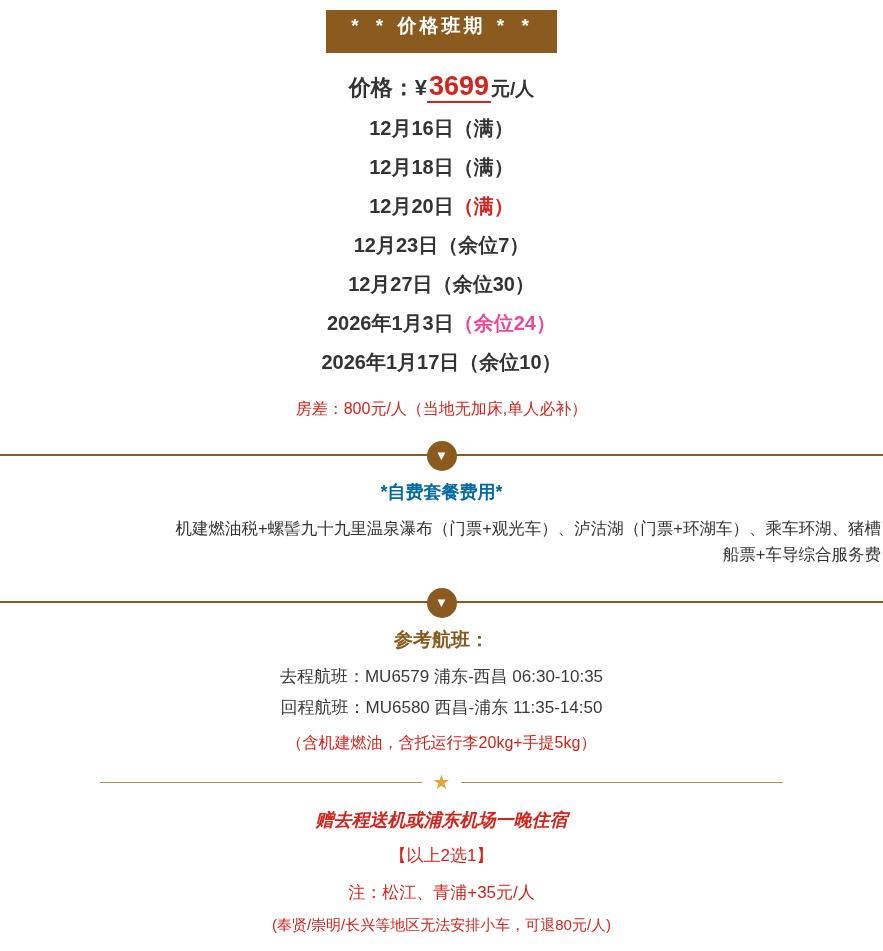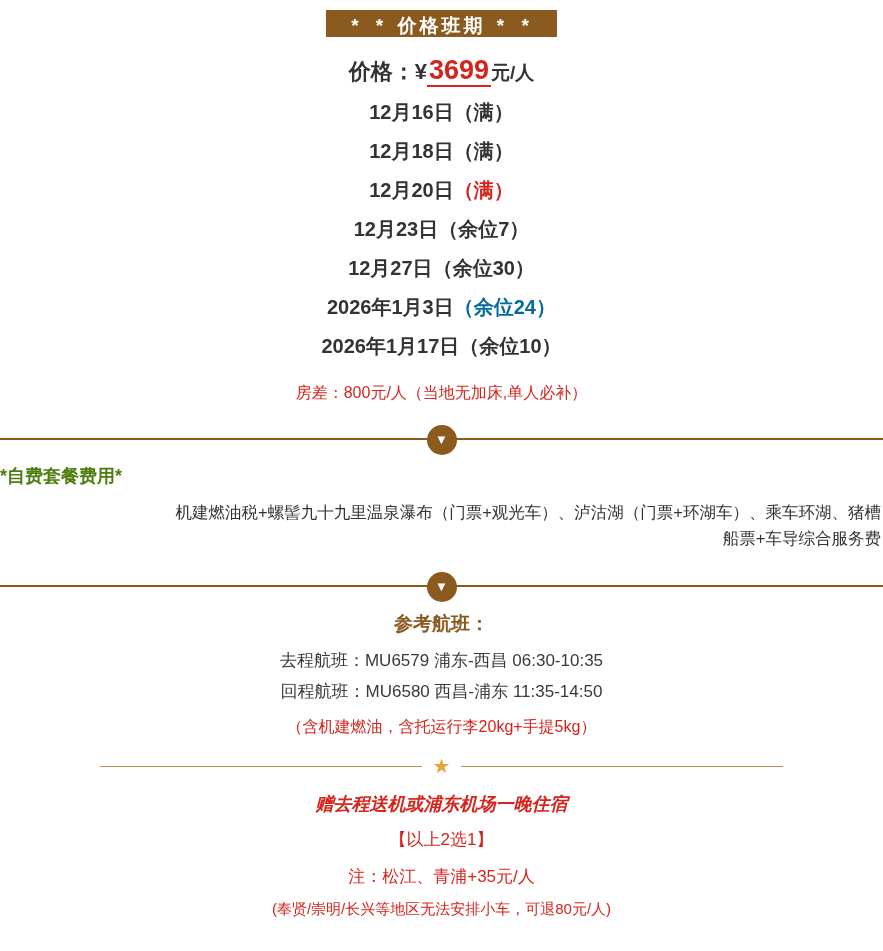--- a/index.html
+++ b/index.html
@@ -24,21 +24,21 @@
     text-align: center;
     padding-top: 10px;
   }
   .banner {
     display: inline-block;
     background: #8a5a1e;
     color: #ffffff;
     font-weight: bold;
     font-size: 19px;
     letter-spacing: 3px;
-    padding: 6px 22px 0 22px;
+    padding: 6px 22px 16px 22px;
     line-height: 1.1;
   }
   .banner .star {
     color: #ffffff;
     font-weight: bold;
     padding: 0 3px;
   }
 
   .price-line {
     text-align: center;
@@ -104,22 +104,22 @@
     border-radius: 50%;
     background: #8a5a1e;
     color: #ffffff;
     line-height: 30px;
     text-align: center;
     font-size: 13px;
   }
 
   
   .sec-title-red {
-    text-align: left;
-    color: #4d7c0f;
+    text-align: center;
+    color: #0369a1;
     font-weight: bold;
     font-size: 18px;
     margin-top: 8px;
   }
   .pkg-body {
     text-align: right;
     font-size: 16.5px;
     color: #333333;
     line-height: 1.55;
     margin-top: 12px;
@@ -238,21 +238,21 @@
     <div class="date-line">
       <span>12月20日</span><span class="full-red" style="color: rgb(212, 36, 28);">（满）</span>
     </div>
     <div class="date-line">
       <span>12月23日</span><span style="color: rgb(51, 51, 51);">（余位7）</span>
     </div>
     <div class="date-line">
       <span>12月27日</span><span style="color: rgb(51, 51, 51);">（余位30）</span>
     </div>
     <div class="date-line">
-      <span>2026年1月3日</span><span style="color: #0369a1;">（余位24）</span>
+      <span>2026年1月3日</span><span style="color: #ec4899;">（余位24）</span>
     </div>
     <div class="date-line">
       <span>2026年1月17日</span><span style="color: rgb(51, 51, 51);">（余位10）</span>
     </div>
   </div>
 
   <div class="roomdiff">房差：800元/人（当地无加床,单人必补）</div>
 
   <div class="divider">
     <div class="rule"></div>

